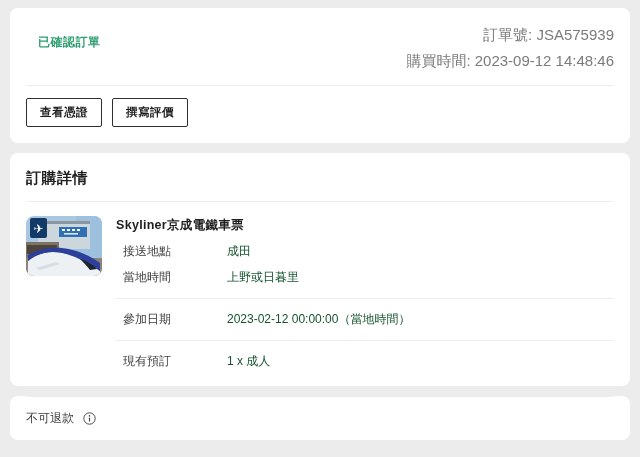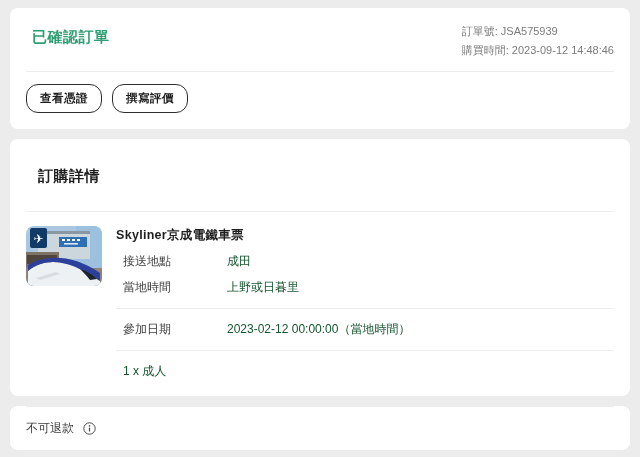--- a/index.html
+++ b/index.html
@@ -9,34 +9,34 @@
     font-family:"Liberation Sans","DejaVu Sans",sans-serif;
     color:#1f1f1f;
     overflow:hidden;
     -webkit-font-smoothing:antialiased;
   }
   .page{padding:8px 10px;display:flex;flex-direction:column;gap:10px;box-sizing:border-box;}
   .card{background:#ffffff;border-radius:8px;}
 
   
   .card-top{display:flex;justify-content:space-between;align-items:flex-start;padding:14px 16px 12px;}
-  .status-title{font-size:15px;font-weight:bold;color:#2f9e72;margin:6px;letter-spacing:.5px;}
-  .order-meta{font-size:11px;color:#7b7b7b;line-height:1.7;}
+  .status-title{font-size:12px;font-weight:bold;color:#2f9e72;margin:12px;letter-spacing:.5px;}
+  .order-meta{text-align:right;font-size:15px;color:#7b7b7b;line-height:1.7;}
   .divider{border-top:1px solid #ededed;margin:0 16px;height:0;}
   .payment-row{display:flex;justify-content:space-between;align-items:center;padding:12px 16px 16px;}
   .pay-left{display:flex;align-items:center;}
   .amount{font-size:13.5px;font-weight:bold;color:#1f1f1f;letter-spacing:.3px;}
   .link{font-size:11px;color:#7fa3d1;margin-left:12px;text-decoration:none;cursor:pointer;}
   .btn-group{display:flex;gap:10px;}
-  .btn{background:#fff;border:1px solid #2e2e2e;border-radius:12px;padding:6px 13px;
+  .btn{background:#fff;border:1px solid #2e2e2e;border-radius:2px;padding:6px 13px;
        font-size:11.5px;font-weight:bold;color:#1f1f1f;cursor:pointer;
        font-family:"Liberation Sans","DejaVu Sans",sans-serif;letter-spacing:.5px;}
 
   
-  .section-title{font-size:15px;font-weight:bold;margin:12px;padding:16px 16px 13px;color:#1f1f1f;letter-spacing:.5px;}
+  .section-title{font-size:15px;font-weight:bold;margin:0;padding:16px 16px 13px;color:#1f1f1f;letter-spacing:.5px;}
 
   .product{display:flex;padding:14px 16px 16px;gap:14px;}
   .thumb{width:76px;height:60px;border-radius:8px;overflow:hidden;flex:none;cursor:pointer;}
   .thumb svg{display:block;}
   .product-info{flex:1;font-size:12px;color:#3d3d3d;}
   .product-title{font-weight:bold;font-size:12.5px;color:#1f1f1f;margin:1px 0 7px;letter-spacing:.3px;}
   .info-row{display:flex;margin:9px 7px;}
   .info-row .lbl{width:104px;flex:none;color:#3d3d3d;}
   .info-row .val{color:#14532d;}
   .col-divider{border-top:1px solid #ededed;margin:12px 0;height:0;}
@@ -110,20 +110,21 @@
         <div class="col-divider"></div>
 
         <div class="info-row">
           <span class="lbl">參加日期</span>
           <span class="val">2023-02-12 00:00:00（當地時間）</span>
         </div>
 
         <div class="col-divider"></div>
 
         <div class="info-row" style="margin-bottom:0;">
+          <span class="lbl">現有預訂</span>
           <span class="val">1 x 成人</span>
         </div>
       </div>
     </div>
   </section>
 
   <section class="card">
     <div class="divider"></div>
 
     <div class="policy-row">

